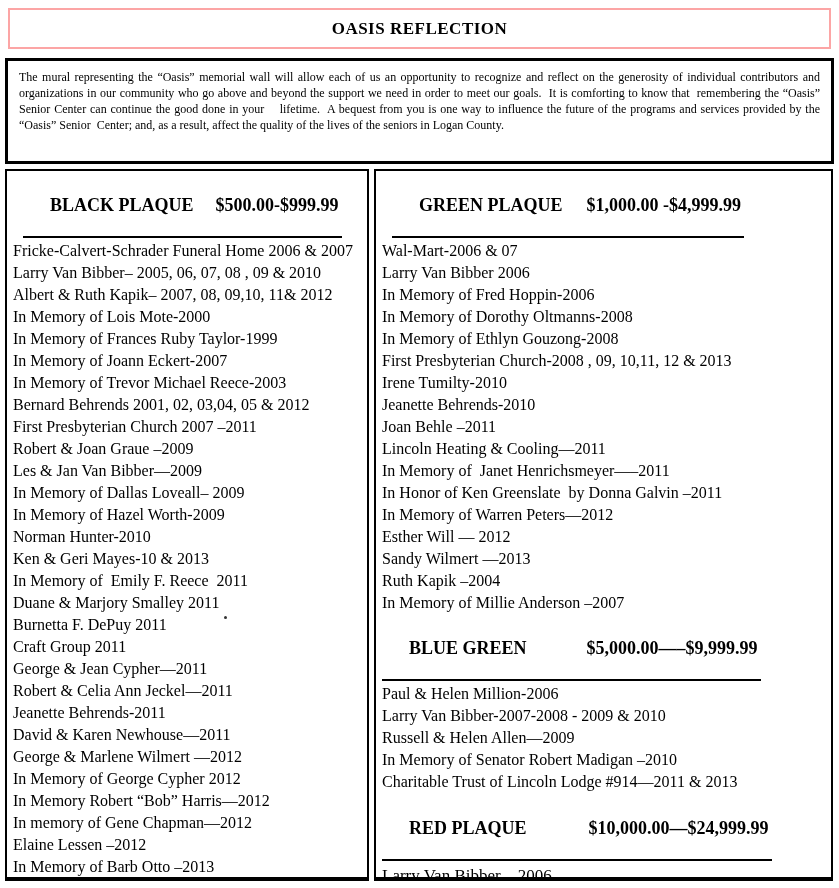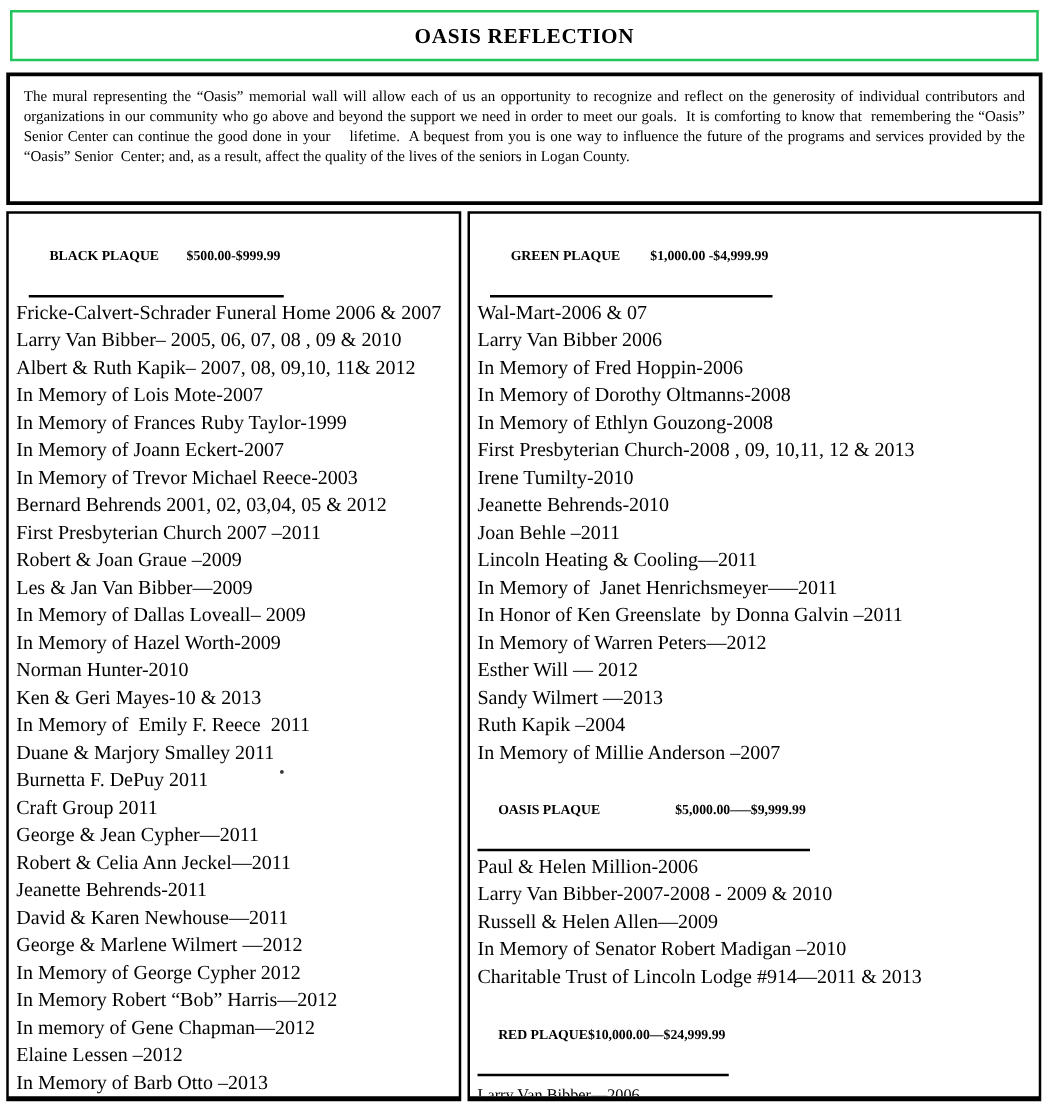--- a/index.html
+++ b/index.html
@@ -10,21 +10,21 @@
     color: #000;
   }
   .page {
     position: relative;
     width: 839px; height: 888px;
     background: #fff;
     overflow: hidden;
   }
   .title-box {
     margin: 8px 8px 0 8px;
-    border: 2px solid #22c55e;
+    border: 2px solid #fca5a5;
     height: 41px;
     display: flex; align-items: center; justify-content: center;
   }
   .title-box h1 {
     font-size: 17px; font-weight: bold;
     letter-spacing: 0.5px;
   }
   .intro-box {
     margin: 9px 5px 0 5px;
     border: 3px solid #000;
@@ -47,44 +47,44 @@
     border: 2px solid #000;
     border-bottom-width: 4px;
     height: 100%;
     overflow: hidden;
   }
   .col-left  { width: 364px; flex: none; }
   .col-right { flex: 1; }
   .plaque-section h2 {
     display: inline-block;
     margin: 4px 0 2px 6px;
-    font-size: 11px;
+    font-size: 18px;
     font-weight: bold;
     line-height: 20px;
     padding: 0 3px 1px 0;
     border-bottom: 2px solid #000;
     white-space: pre;
   }
   .sec-black h2, .sec-green h2 { margin-left: 16px; }
   .sec-red h2 { margin-top: 5px; }
   .sec-black .sec-range { margin-left: 22px; }
   .sec-green .sec-range { margin-left: 24px; }
   .sec-blue  .sec-range { margin-left: 60px; }
-  .sec-red   .sec-range { }
+  .sec-red   .sec-range { margin-left: 62px; }
   .donor-list {
     list-style: none;
     padding-left: 6px;
   }
   .donor-list li {
     font-size: 16px;
     line-height: 22px;
     white-space: pre;
   }
   .sec-red .donor-list li {
-    font-size: 13px;
+    font-size: 17px;
     line-height: 26px;
   }
   .stray-dot {
     position: absolute;
     left: 224px; top: 616px;
     width: 3px; height: 3px;
     background: #333;
     border-radius: 50%;
   }
 </style>
@@ -104,21 +104,21 @@
   <div class="columns">
     <div class="col col-left">
   <section class="plaque-section sec-black">
     <h2 class="section-header">
       <span class="sec-name">BLACK PLAQUE</span><span class="sec-range">$500.00-$999.99</span>
     </h2>
     <ul class="donor-list">
             <li>Fricke-Calvert-Schrader Funeral Home 2006 &amp; 2007</li>
             <li>Larry Van Bibber– 2005, 06, 07, 08 , 09 &amp; 2010</li>
             <li>Albert &amp; Ruth Kapik– 2007, 08, 09,10, 11&amp; 2012</li>
-            <li>In Memory of Lois Mote-2007</li>
+            <li>In Memory of Lois Mote-2000</li>
             <li>In Memory of Frances Ruby Taylor-1999</li>
             <li>In Memory of Joann Eckert-2007</li>
             <li>In Memory of Trevor Michael Reece-2003</li>
             <li>Bernard Behrends 2001, 02, 03,04, 05 &amp; 2012</li>
             <li>First Presbyterian Church 2007 –2011</li>
             <li>Robert &amp; Joan Graue –2009</li>
             <li>Les &amp; Jan Van Bibber—2009</li>
             <li>In Memory of Dallas Loveall– 2009</li>
             <li>In Memory of Hazel Worth-2009</li>
             <li>Norman Hunter-2010</li>
@@ -161,21 +161,21 @@
             <li>In Memory of Warren Peters—2012</li>
             <li>Esther Will — 2012</li>
             <li>Sandy Wilmert —2013</li>
             <li>Ruth Kapik –2004</li>
             <li>In Memory of Millie Anderson –2007</li>
           </ul>
   </section>
 
   <section class="plaque-section sec-blue">
     <h2 class="section-header">
-      <span class="sec-name">OASIS PLAQUE</span><span class="sec-range">$5,000.00—–$9,999.99</span>
+      <span class="sec-name">BLUE GREEN</span><span class="sec-range">$5,000.00—–$9,999.99</span>
     </h2>
     <ul class="donor-list">
             <li>Paul &amp; Helen Million-2006</li>
             <li>Larry Van Bibber-2007-2008 - 2009 &amp; 2010</li>
             <li>Russell &amp; Helen Allen—2009</li>
             <li>In Memory of Senator Robert Madigan –2010</li>
             <li>Charitable Trust of Lincoln Lodge #914—2011 &amp; 2013</li>
           </ul>
   </section>
 

